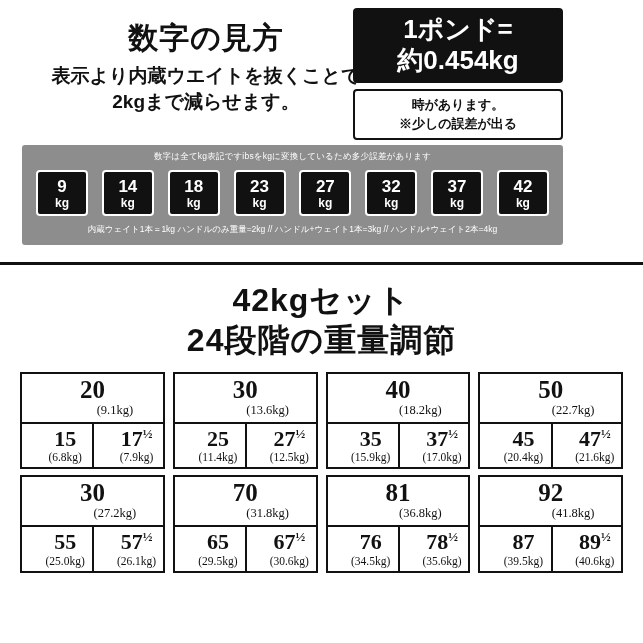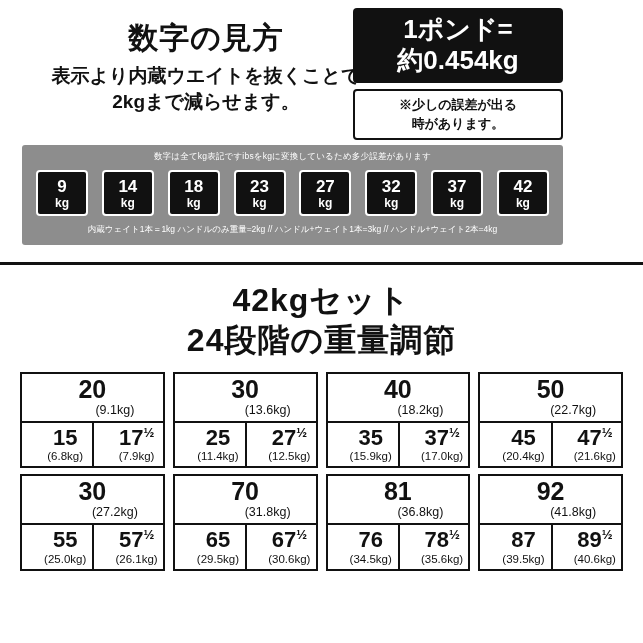--- a/index.html
+++ b/index.html
@@ -78,20 +78,21 @@
   .set-title {
     text-align: center; font-size: 32px; font-weight: bold; line-height: 1.25;
     letter-spacing: 1px; margin: 6px 0 2px 0;
   }
   .set-title .line2 { display: block; }
 
   .grid {
     display: grid; grid-template-columns: repeat(4, 1fr);
     gap: 0px 0px;
     margin: 12px 16px 0 16px;
+    font-family: Liberation Serif, serif;
   }
   .cell { padding: 0; }
   .card {
     border: 2px solid #111; margin: 0 4px 6px 4px;
   }
   .card .top {
     text-align: center; padding: 3px 0 4px 0; border-bottom: 2px solid #111;
   }
   .card .top .big { font-size: 25px; font-weight: bold; line-height: 1.0; }
   .card .top .sub { font-size: 12.5px; margin-top: 1px; padding-left: 45px; }
@@ -116,22 +117,22 @@
       <div>2kgまで減らせます。</div>
     </div>
   </div>
 
   <div class="pound-box">
     <div class="pound-top">
       <div>1ポンド=</div>
       <div>約0.454kg</div>
     </div>
     <div class="pound-note">
+      <div>時があります。</div>
       <div>※少しの誤差が出る</div>
-      <div>時があります。</div>
     </div>
   </div>
 
   <div class="gray-band">
     <div class="band-note-top">数字は全てkg表記ですibsをkgに変換しているため多少誤差があります</div>
     <div class="kg-row">
       <div class="kg-chip">
         <span class="num">9</span>
         <span class="unit">kg</span>
       </div>

